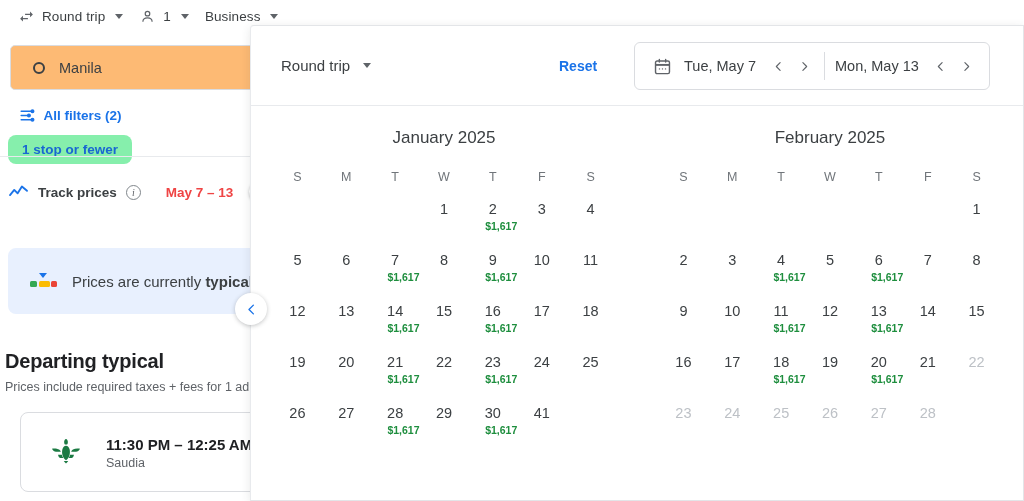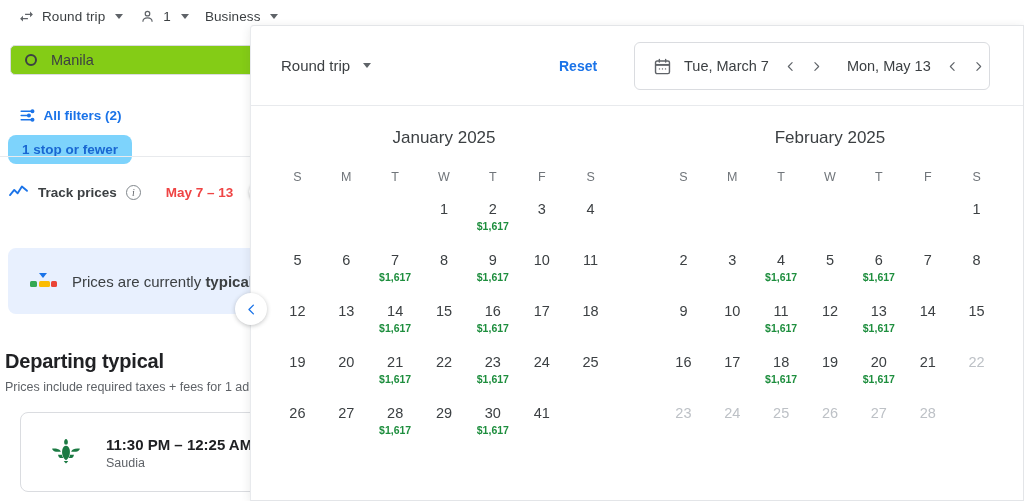--- a/index.html
+++ b/index.html
@@ -22,37 +22,37 @@
   .tb-item { display: flex; align-items: center; gap: 7px; padding: 0 8px; height: 26px; cursor: pointer; }
   .tb-label { font-size: 13.5px; color: #3c4043; letter-spacing: .1px; white-space: nowrap; }
   .caret {
     width: 0; height: 0; border-left: 4.5px solid transparent; border-right: 4.5px solid transparent;
     border-top: 5px solid #5f6368; margin-left: 3px;
   }
   .ic { display: inline-flex; align-items: center; justify-content: center; }
 
   .origin-field {
     position: absolute; left: 10px; top: 45px;
-    width: 320px; height: 30px;
-    border: 1px solid #dadce0; border-radius: 5px; background: #84cc16;
-    display: flex; align-items: center; padding-left: 14px; gap: 14px;
+    width: 320px; height: 45px;
+    border: 1px solid #dadce0; border-radius: 5px; background: #fdba74;
+    display: flex; align-items: center; padding-left: 22px; gap: 14px;
   }
   .origin-dot {
     width: 12px; height: 12px; border: 2.4px solid #3c4043; border-radius: 50%;
   }
   .origin-text { font-size: 14.5px; color: #3c4043; }
 
   .filters-row {
     position: absolute; left: 8px; top: 104px;
     display: flex; align-items: center; gap: 8px; flex-direction: column;
   }
   .all-filters { display: flex; align-items: center; gap: 8px; padding: 3px 8px; cursor: pointer; }
   .all-filters-label { font-size: 13.5px; color: #1a73e8; font-weight: bold; }
   .chip {
-    background: #7dd3fc; color: #1967d2; font-size: 13.5px; font-weight: bold;
+    background: #86efac; color: #1967d2; font-size: 13.5px; font-weight: bold;
     border-radius: 8px; padding: 7px 14px; white-space: nowrap;
   }
 
   .hr-line { position: absolute; left: 0; top: 156px; width: 250px; height: 1px; background: #e8eaed; }
 
   .track-row {
     position: absolute; left: 8px; top: 178px;
     display: flex; align-items: center; gap: 9px; height: 28px;
   }
   .track-label { font-size: 13.5px; color: #3c4043; font-weight: bold; }
@@ -133,21 +133,21 @@
   .month { width: 387px; }
   .month-title { text-align: center; font-size: 17px; color: #3c4043; margin-bottom: 22px; }
   .dow-row, .week-row { display: grid; grid-template-columns: repeat(7, 1fr); }
   .dow { text-align: center; font-size: 12.5px; color: #70757a; }
   .dow-row { margin-bottom: 16px; padding: 0 22px; }
   .week-row { padding: 0 22px; height: 51px; }
   .day { text-align: center; cursor: pointer; }
   .day-num { font-size: 14.5px; color: #3c4043; line-height: 18px; }
   .day.empty { cursor: default; }
   .day.disabled .day-num { color: #bdc1c6; cursor: default; }
-  .day-price { font-size: 10.5px; color: #1e8e3e; font-weight: bold; line-height: 14px; margin-top: 1px; }
+  .day-price { font-size: 10.5px; color: #1e8e3e; font-weight: bold; line-height: 14px; margin-top: 1px; text-align: right; }
 
   
   .collapse-btn {
     position: absolute; left: 235px; top: 293px; width: 32px; height: 32px;
     border-radius: 50%; background: #fff; box-shadow: 0 1px 4px rgba(60,64,67,.3);
     display: flex; align-items: center; justify-content: center; cursor: pointer; z-index: 30;
   }
 </style>
 </head>
 <body>
@@ -265,21 +265,21 @@
           <span class="cal-icon-wrap">
             <svg width="19" height="19" viewBox="0 0 24 24" fill="none" stroke="#5f6368" stroke-width="1.8">
                 <rect x="3.2" y="5" width="17.6" height="16" rx="2"></rect>
                 <path d="M3.2 10h17.6" stroke-width="2.4"></path>
                 <path d="M8 3v3.4M16 3v3.4" stroke-linecap="round"></path>
                 <circle cx="8.2" cy="15" r=".9" fill="#5f6368" stroke="none"></circle>
                 <circle cx="12" cy="15" r=".9" fill="#5f6368" stroke="none"></circle>
                 <circle cx="15.8" cy="15" r=".9" fill="#5f6368" stroke="none"></circle>
               </svg>
           </span>
-          <span class="date-text">Tue, March 7</span>
+          <span class="date-text">Tue, May 7</span>
           <span class="nav-arrows">
             <span class="arrow-btn">
               <svg width="13" height="13" viewBox="0 0 24 24" fill="none" stroke="#5f6368" stroke-width="2.1" stroke-linecap="round" stroke-linejoin="round">
                   <path d="M15 5l-7 7 7 7"></path>
                 </svg>
             </span>
             <span class="arrow-btn">
               <svg width="13" height="13" viewBox="0 0 24 24" fill="none" stroke="#5f6368" stroke-width="2.1" stroke-linecap="round" stroke-linejoin="round">
                   <path d="M9 5l7 7-7 7"></path>
                 </svg>

